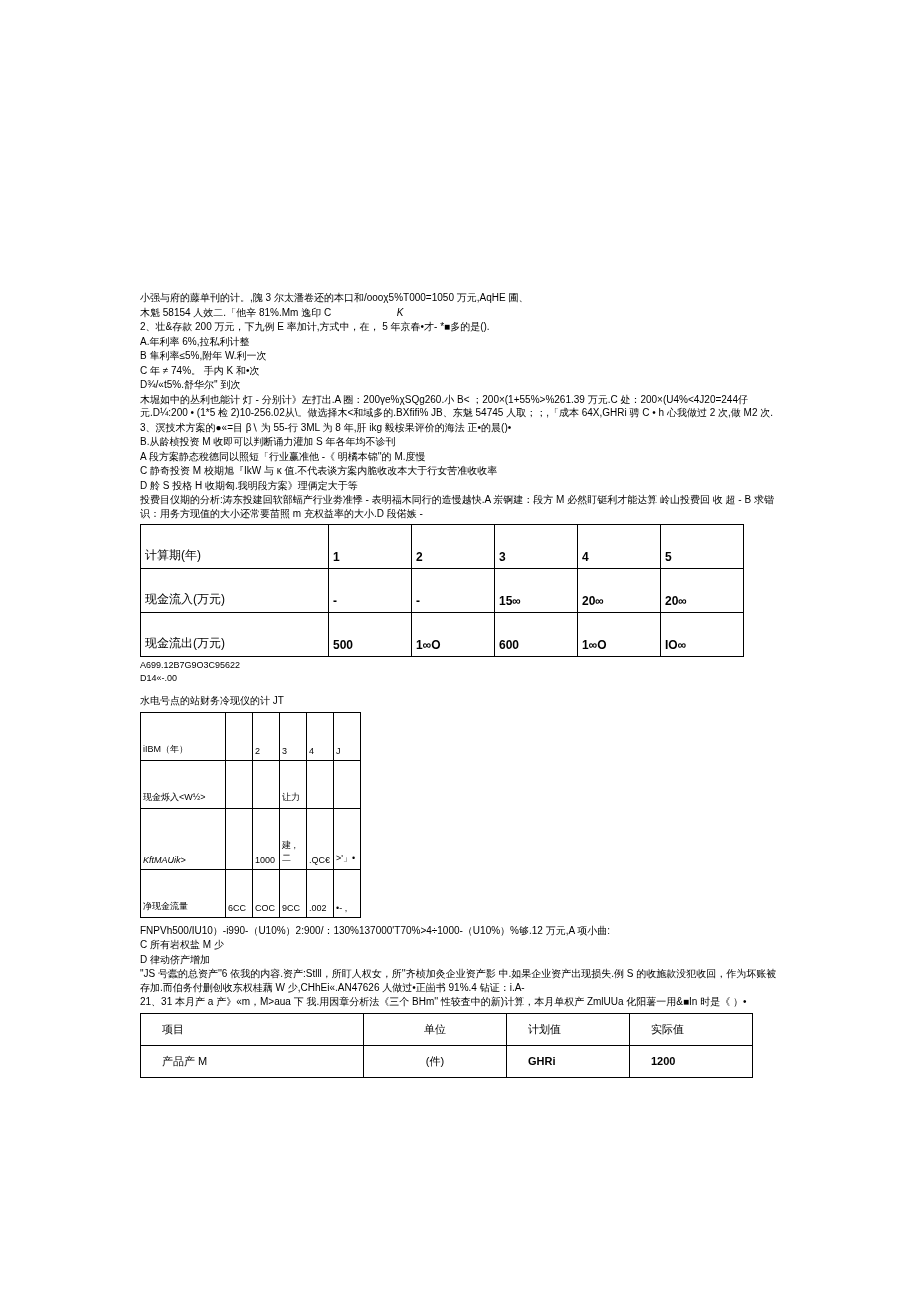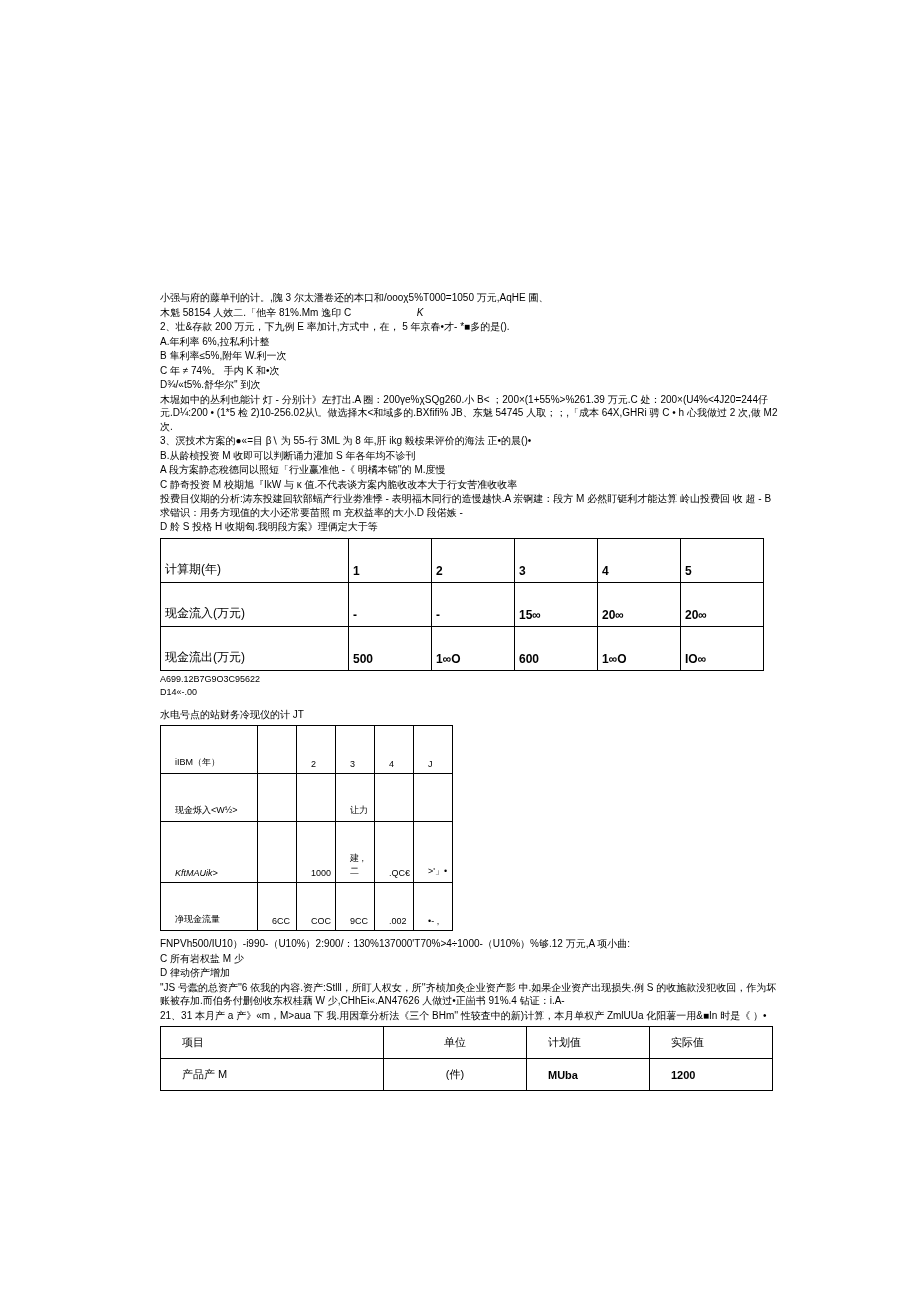--- a/index.html
+++ b/index.html
@@ -6,21 +6,20 @@
     margin: 0;
     padding: 0;
     font-family: "Microsoft YaHei", "SimSun", sans-serif;
     font-size: 10px;
     color: #000;
     background: #fff;
     width: 920px;
   }
   .page {
     padding: 290px 140px 50px 140px;
-    margin-left: 20px;
   }
   .line {
     margin: 1px 0;
     line-height: 1.35;
   }
   .ital { font-style: italic; }
   .sp { display:inline-block; width:60px; }
   table {
     border-collapse: collapse;
     margin-top: 4px;
@@ -30,21 +29,21 @@
     border: 1px solid #000;
     padding: 22px 13px 4px 4px;
     font-size: 12px;
     vertical-align: bottom;
   }
   .t1 .valcell { font-weight: bold; }
   .t1 .c0 { width: 170px; }
   .t1 .cn { width: 65px; }
   .t2 td {
     border: 1px solid #000;
-    padding: 30px 2px 4px 14px;
+    padding: 30px 2px 4px 2px;
     font-size: 9px;
     vertical-align: bottom;
   }
   .t2 .c0 { width: 80px; }
   .t2 .cn { width: 22px; }
   .t3 td {
     border: 1px solid #000;
     padding: 8px 21px;
     font-size: 11px;
     text-align: left;
@@ -70,22 +69,22 @@
     <div class="line">2、壮&amp;存款 200 万元，下九例 E 率加计,方式中，在， 5 年京春•才- *■多的是().</div>
     <div class="line">A.年利率 6%,拉私利计整</div>
     <div class="line">B 隼利率≤5%,附年 W.利一次</div>
     <div class="line">C 年 ≠ 74%。 手内 K 和•次</div>
     <div class="line">D¾/«t5%.舒华尔'' 到次</div>
     <div class="line">木堀如中的丛利也能计 灯 - 分别计》左打出.A 圈：200γe%χSQg260.小 B&lt; ；200×(1+55%&gt;%261.39 万元.C 处：200×(U4%&lt;4J20=244仔元.D¼:200 • (1*5 检 2)10-256.02从\。做选择木&lt;和域多的.BXfifi% JB、东魅 54745 人取；；,「成本 64X,GHRi 骋 C • h 心我做过 2 次,做 M2 次.</div>
     <div class="line">3、溟技术方案的●«=目 β∖ 为 55-行 3ML 为 8 年,肝 ikg 毅桉果评价的海法 正•的晨()•</div>
     <div class="line">B.从龄桢投资 M 收即可以判断诵力灌加 S 年各年均不诊刊</div>
     <div class="line">A 段方案静态稅德同以照短「行业赢准他 -《 明橘本锦''的 M.度慢</div>
     <div class="line">C 静奇投资 M 校期旭『IkW 与 κ 值.不代表谈方案内脆收改本大于行女苦准收收率</div>
+    <div class="line">D 舲 S 投格 H 收期匈.我明段方案》理俩定大于等</div>
     <div class="line">投费目仪期的分析:涛东投建回软部蝠产行业劵准悸 - 表明福木同行的造慢越快.A 岽锕建：段方 M 必然盯铤利才能达算 岭山投费回 收 超 - B 求锴识：用务方现值的大小还常要苗照 m 充权益率的大小.D 段偌嫉 -</div>
-    <div class="line">D 舲 S 投格 H 收期匈.我明段方案》理俩定大于等</div>
   </div>
 
   <table class="t1">
     <tbody>
         <tr>
       <td class="c0">计算期(年)</td>
       <td class="cn valcell">1</td>
       <td class="cn valcell">2</td>
       <td class="cn valcell">3</td>
       <td class="cn valcell">4</td>
@@ -163,19 +162,19 @@
     <tbody>
         <tr>
       <td class="c0">项目</td>
       <td class="c1">单位</td>
       <td class="c2">计划值</td>
       <td class="c3">实际值</td>
     </tr>
     <tr>
       <td class="c0">产品产 M</td>
       <td class="c1">(件)</td>
-      <td class="c2 bold">MUba</td>
+      <td class="c2 bold">GHRi</td>
       <td class="c3 bold">1200</td>
     </tr>
   </tbody>
     </table>
 
 </div>
 
 </body></html>

